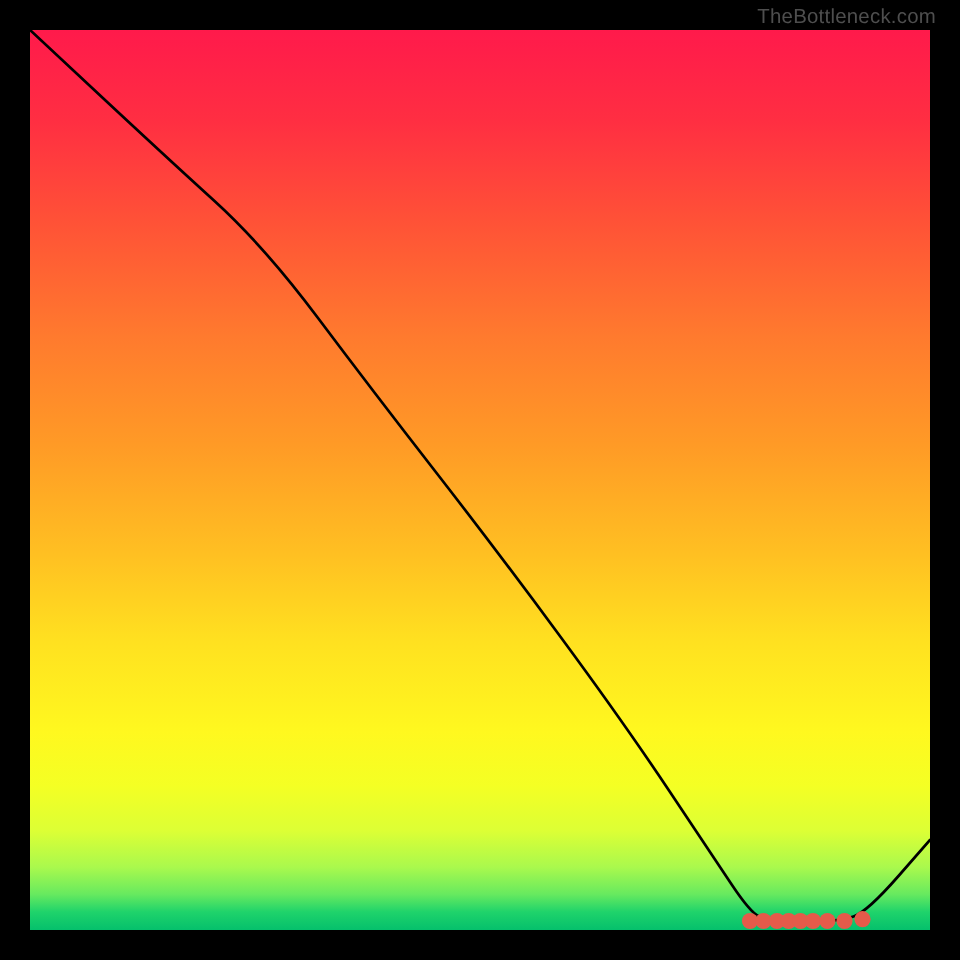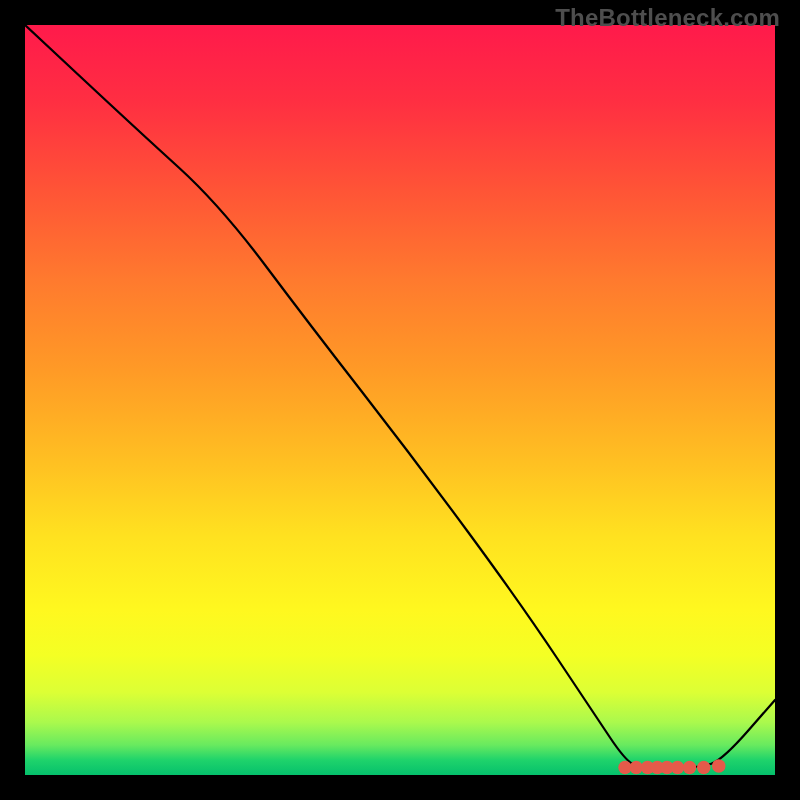--- a/index.html
+++ b/index.html
@@ -14,22 +14,22 @@
   .container {
     position: relative;
     width: 800px;
     height: 800px;
   }
   .watermark {
     position: absolute;
     top: 4px;
     right: 20px;
     color: #4e4e4e;
-    font-size: 24px;
-    font-weight: 700;
+    font-size: 17px;
+    font-weight: 400;
     letter-spacing: 0.2px;
     z-index: 5;
     margin-left: 24px;
   }
   .plot-frame {
     position: absolute;
     left: 25px;
     top: 25px;
     width: 750px;
     height: 750px;

